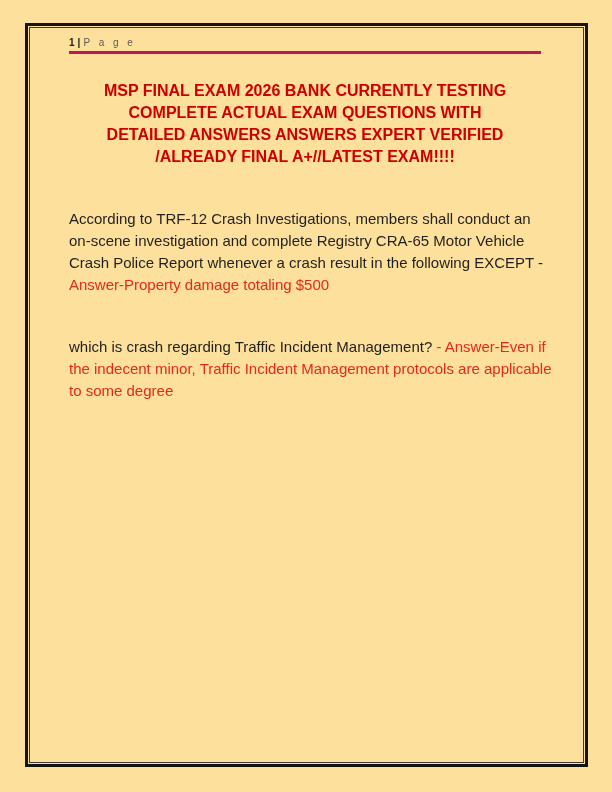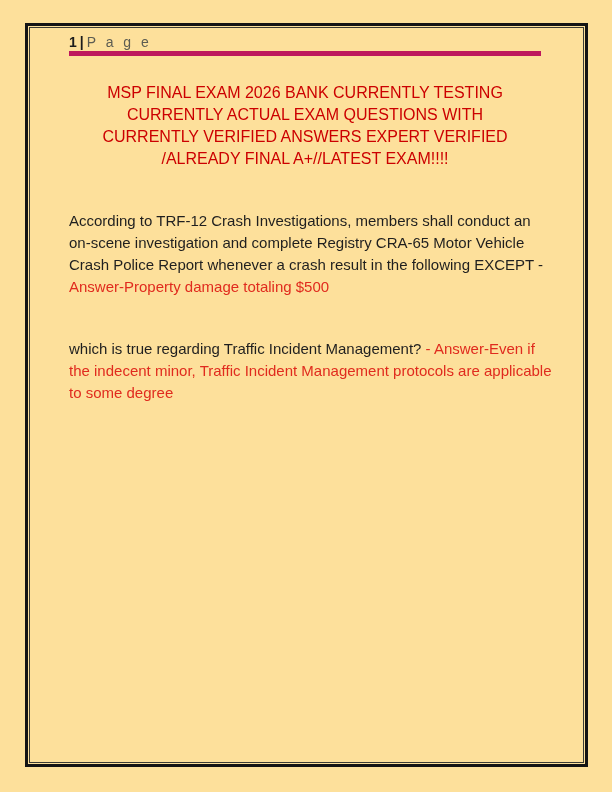--- a/index.html
+++ b/index.html
@@ -29,44 +29,44 @@
     border: 1px solid #3c3c34;
   }
   .doc-content {
     position: absolute;
     inset: 0;
     padding: 8px 28px 0 39px;
     box-sizing: border-box;
   }
   .page-header {
     width: 472px;
-    font-size: 14px;
+    font-size: 10px;
     line-height: 13px;
-    border-bottom: 5px solid #be185d;
+    border-bottom: 3px solid #be185d;
     padding-bottom: 2px;
     color: #262626;
   }
   .page-header .num {
     font-weight: bold;
     color: #1c1c1c;
   }
   .page-header .sep {
     font-weight: bold;
     margin: 0 3px;
     color: #1c1c1c;
   }
   .page-header .lbl {
     letter-spacing: 3px;
     color: #5c5c52;
   }
   .exam-title {
     width: 472px;
     margin-top: 26px;
     text-align: center;
-    font-weight: normal;
+    font-weight: bold;
     font-size: 16px;
     line-height: 22px;
     color: #CC0000;
   }
   .qa {
     width: 484px;
     margin: 40px 8px 0 0;
     font-size: 15px;
     line-height: 22px;
     color: #1f1f1f;
@@ -81,27 +81,27 @@
 <div class="doc-frame">
   <div class="doc-frame-inner">
     <div class="doc-content">
 
       <div class="page-header">
         <span class="num">1</span><span class="sep">|</span><span class="lbl">P a g e</span>
       </div>
 
       <div class="exam-title">
         <div>MSP FINAL EXAM 2026 BANK CURRENTLY TESTING</div>
-        <div>CURRENTLY ACTUAL EXAM QUESTIONS WITH</div>
-        <div>CURRENTLY VERIFIED ANSWERS EXPERT VERIFIED</div>
+        <div>COMPLETE ACTUAL EXAM QUESTIONS WITH</div>
+        <div>DETAILED ANSWERS ANSWERS EXPERT VERIFIED</div>
         <div>/ALREADY FINAL A+//LATEST EXAM!!!!</div>
       </div>
 
       <p class="qa"><span class="question">According to TRF-12 Crash Investigations, members shall conduct an on-scene investigation and complete Registry CRA-65 Motor Vehicle Crash Police Report whenever a crash result in the following EXCEPT - </span><span class="answer">Answer-Property damage totaling $500</span></p>
 
 
-      <p class="qa"><span class="question">which is true regarding Traffic Incident Management? </span><span class="answer">- Answer-Even if the indecent minor, Traffic Incident Management protocols are applicable to some degree</span></p>
+      <p class="qa"><span class="question">which is crash regarding Traffic Incident Management? </span><span class="answer">- Answer-Even if the indecent minor, Traffic Incident Management protocols are applicable to some degree</span></p>
 
 
 
     </div>
   </div>
 </div>
 
 </body></html>

